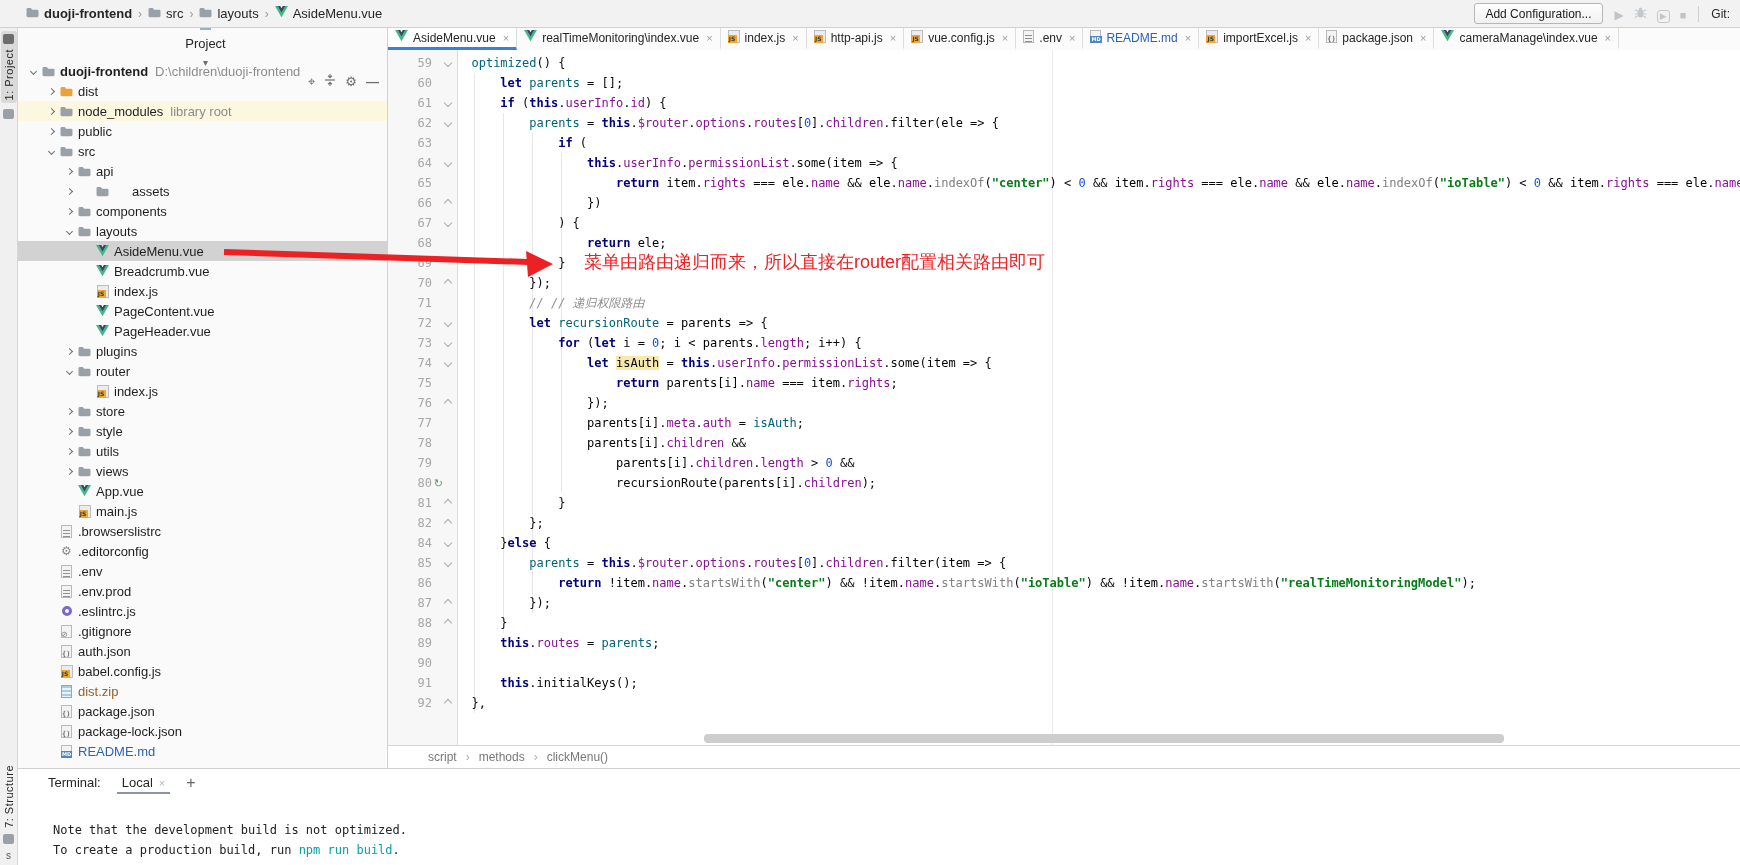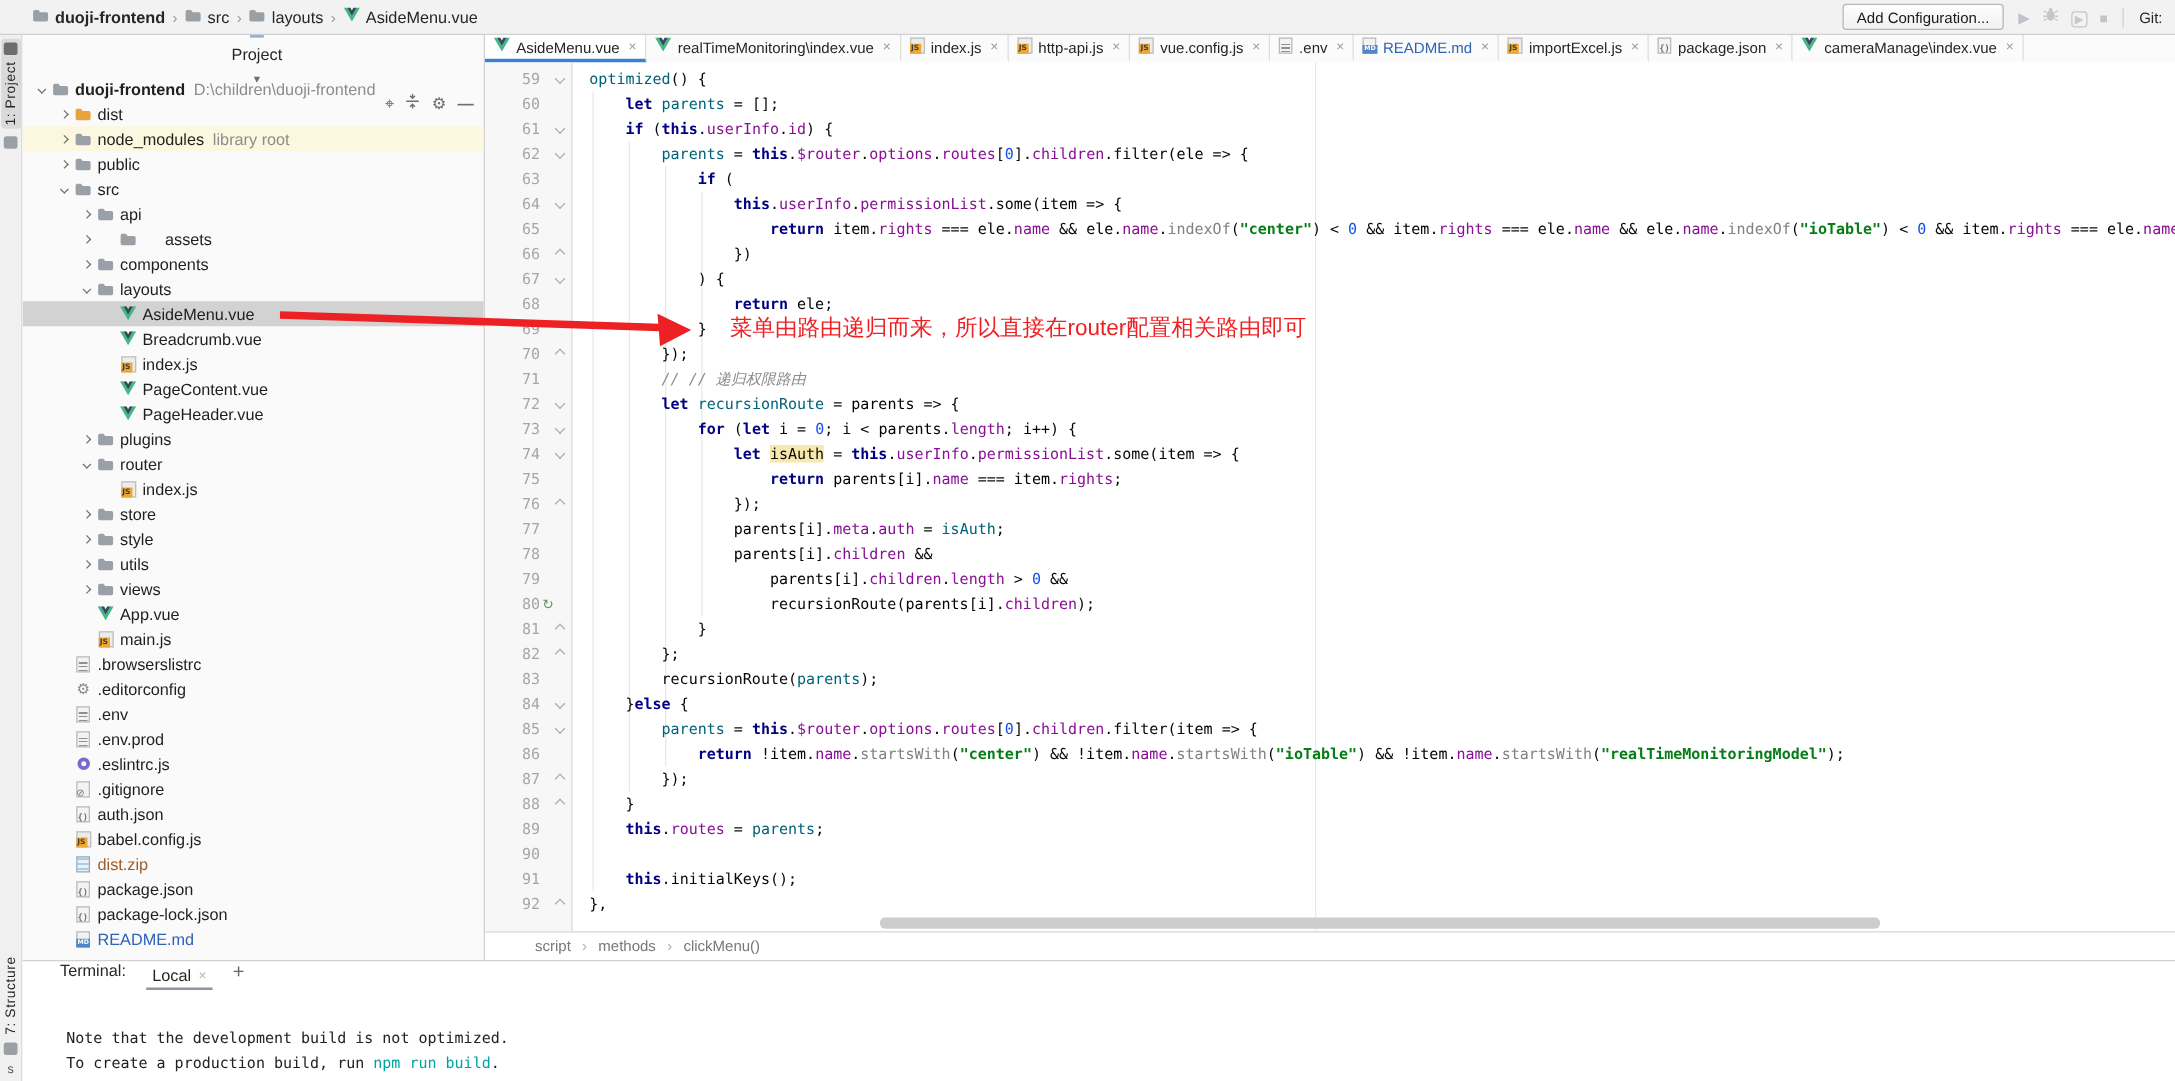--- a/index.html
+++ b/index.html
@@ -86,21 +86,21 @@
   .tok-g{color:#818181;}
   .tok-h{background:#f7e8ad;}
   .hthumb{position:absolute;left:316px;top:684px;width:800px;height:9px;background:#cdcdcd;
           border-radius:4px;}
   .ebread{height:23px;border-top:1px solid #d6d6d6;display:flex;align-items:center;
           padding-left:40px;font-size:12px;color:#787878;gap:9px;background:#fff;flex:none;}
   .ebsep{color:#b0b0b0;}
   
   .terminal{height:97px;border-top:1px solid #d1d1d1;background:#fff;display:flex;
             flex-direction:column;flex:none;}
-  .ttabs{height:27px;display:flex;align-items:flex-start;padding-left:30px;font-size:13px;gap:16px;flex:none;}
+  .ttabs{height:27px;display:flex;align-items:center;padding-left:30px;font-size:13px;gap:16px;flex:none;}
   .ttab{display:flex;align-items:center;gap:6px;padding:4px 5px 2px;border-bottom:2px solid #8d959e;}
   .ttab .x{color:#b5b5b5;font-size:11px;}
   .tplus{font-size:16px;color:#666;}
   .tbody{padding:4px 0 0 35px;font:12px/20px "DejaVu Sans Mono",monospace;color:#222;}
   .tbody pre{margin:0;white-space:pre;}
   .tok-cy{color:#00a3a3;}
   
   .arrowsvg{position:absolute;left:0;top:0;pointer-events:none;z-index:40;}
   .cn-note{position:absolute;left:584px;top:250px;z-index:41;color:#ed2024;font-size:18px;
            white-space:nowrap;font-family:"Liberation Sans",sans-serif;}
@@ -749,25 +749,20 @@
                   <pre class="ct"><span class="tok-t">              }</span></pre>
                 </div>
                 <div class="cl">
                   <span class="ln">82</span>
                   <span class="gm">
                     <span class="fold u"></span>
                   </span>
                   <pre class="ct"><span class="tok-t">          };</span></pre>
                 </div>
                 <div class="cl">
-                  <span class="ln">83</span>
-                  <span class="gm"></span>
-                  <pre class="ct"><span class="tok-t">          </span><span class="tok-t">recursionRoute</span><span class="tok-t">(</span><span class="tok-f">parents</span><span class="tok-t">);</span></pre>
-                </div>
-                <div class="cl">
                   <span class="ln">84</span>
                   <span class="gm">
                     <span class="fold d"></span>
                   </span>
                   <pre class="ct"><span class="tok-t">      }</span><span class="tok-k">else</span><span class="tok-t"> {</span></pre>
                 </div>
                 <div class="cl">
                   <span class="ln">85</span>
                   <span class="gm">
                     <span class="fold d"></span>

